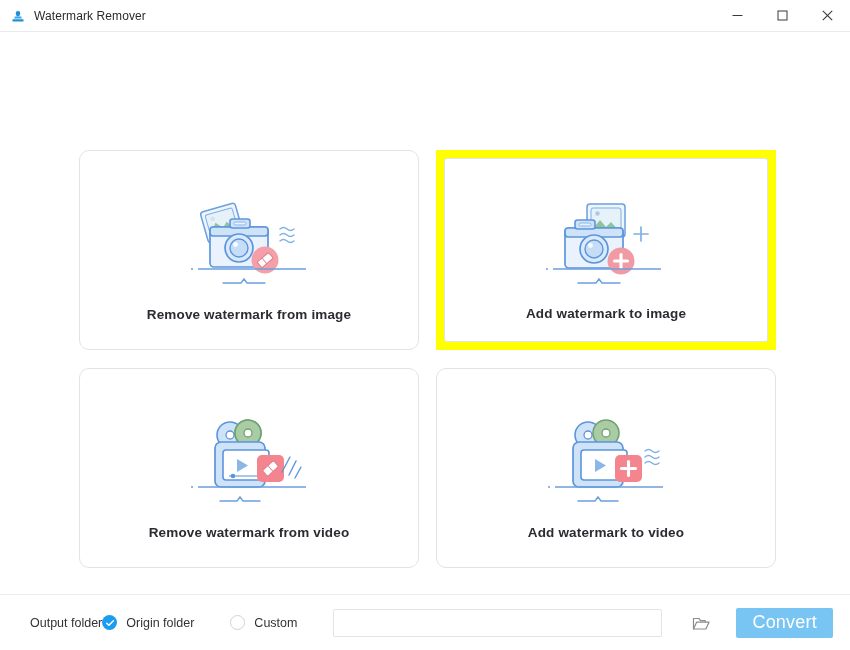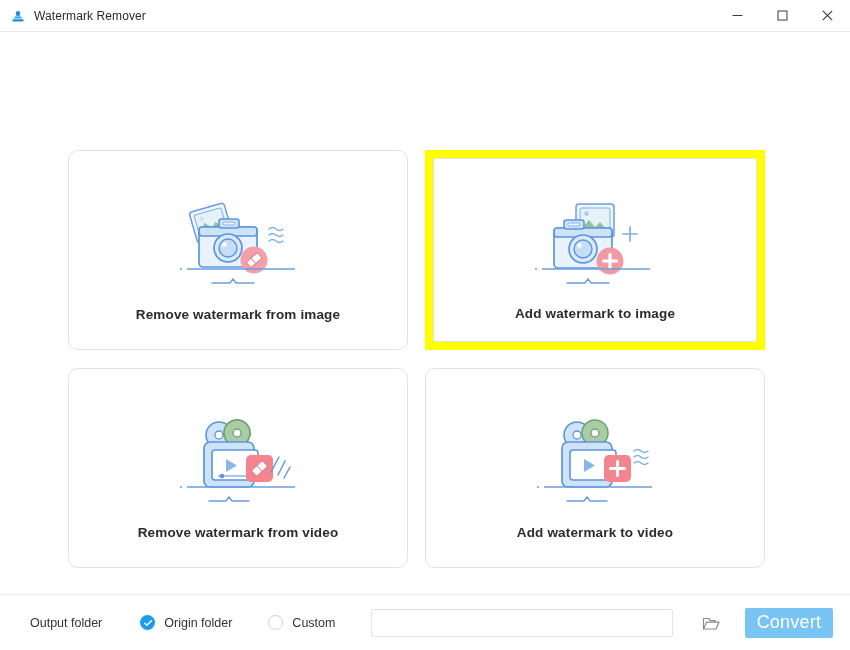--- a/index.html
+++ b/index.html
@@ -63,21 +63,21 @@
 
   
   .main {
     flex: 1 1 auto;
     position: relative;
     background: #ffffff;
     padding: 22px 0 0 0;
   }
   .card-grid {
     position: absolute;
-    left: 68px; top: 118px;
+    left: 79px; top: 118px;
     width: 697px;
     display: grid;
     grid-template-columns: 340px 340px;
     grid-template-rows: 200px 200px;
     column-gap: 17px;
     row-gap: 18px;
   }
   .card {
     background: #ffffff;
     border: 1px solid #e3e3e6;
@@ -123,21 +123,20 @@
     height: 56px;
     border-top: 1px solid #ededf0;
     background: #ffffff;
     display: flex;
     align-items: center;
     padding: 0 17px 0 30px;
   }
   .out-label {
     font-size: 12.5px;
     color: #333337;
-    margin-right: 38px;
     white-space: nowrap;
   }
   .radio-row { display: flex; align-items: center; cursor: default; margin-right: 36px; }
   .radio-dot {
     width: 15px; height: 15px; border-radius: 50%;
     flex: 0 0 15px;
     margin-right: 9px;
     display: flex; align-items: center; justify-content: center;
   }
   .radio-dot.on { background: #1a9cf0; }

